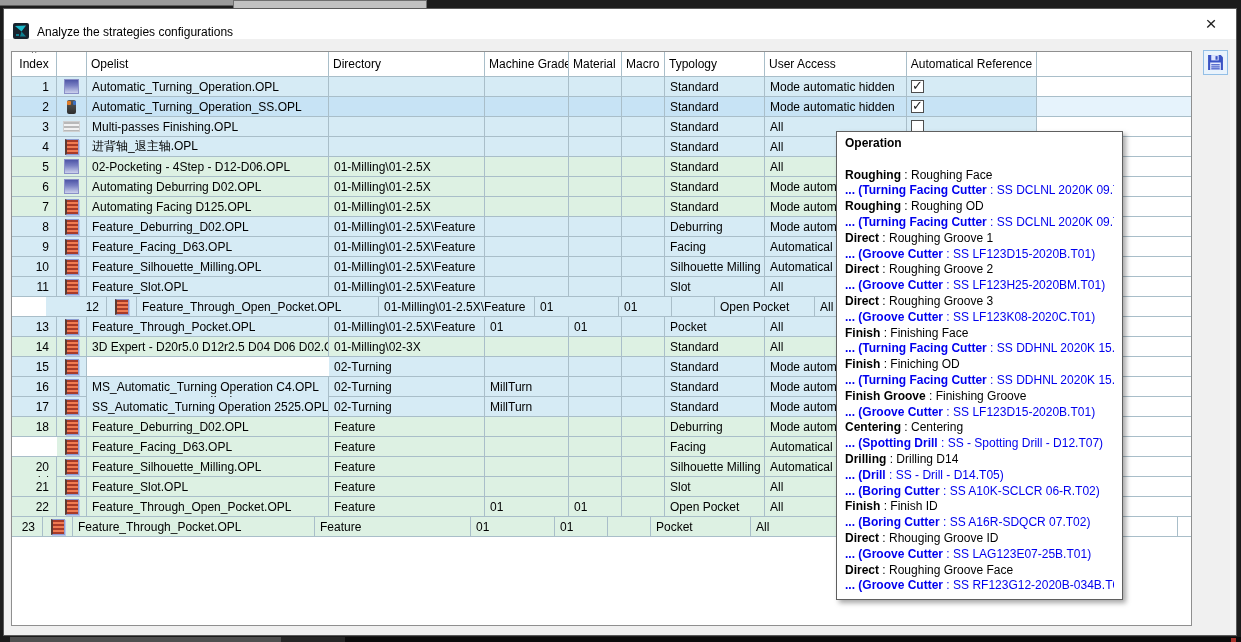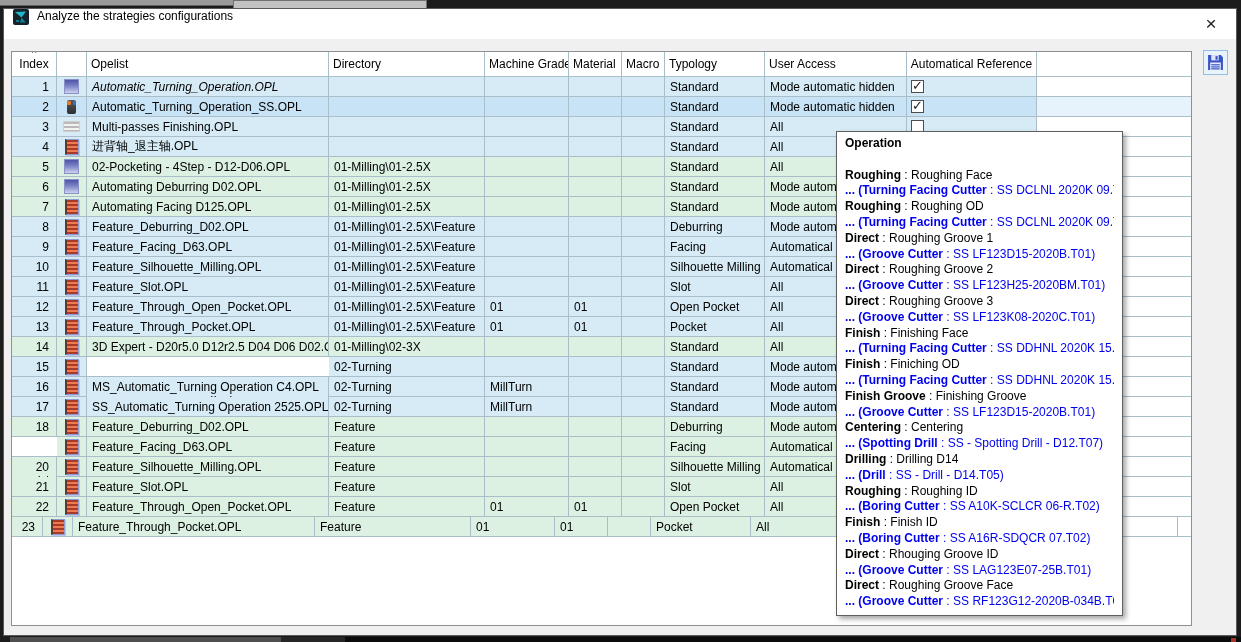--- a/index.html
+++ b/index.html
@@ -13,21 +13,21 @@
   
   .bg-frag1{position:absolute;left:0;top:0;width:233px;height:5px;background:#9a9a9a;border-bottom:1px solid #5f5f5f;}
   .bg-frag2{position:absolute;left:233px;top:0;width:192px;height:7px;background:#c2c2c2;border:1px solid #707070;}
   .taskbar-seg1{position:absolute;left:10px;top:637px;width:271px;height:5px;background:#4f4f4f;}
   .taskbar-seg2{position:absolute;left:281px;top:637px;width:64px;height:5px;background:#262626;}
   .taskbar-seg3{position:absolute;left:345px;top:637px;width:896px;height:5px;background:#0c0c0c;}
   .taskbar-red{position:absolute;left:1231px;top:638px;width:5px;height:4px;background:#a8322c;}
 
   
   .dialog{position:absolute;left:3px;top:8px;width:1234px;height:628px;background:#f0f0f0;border:1px solid #5a5a5a;box-sizing:border-box;}
-  .titlebar{position:absolute;left:0;top:0;width:100%;height:30px;background:#ffffff;display:flex;align-items:flex-start;}
+  .titlebar{position:absolute;left:0;top:0;width:100%;height:30px;background:#ffffff;display:flex;align-items:flex-end;}
   .title-icon{width:16px;height:16px;margin-left:9px;flex:0 0 auto;}
   .title-text{margin-left:8px;white-space:nowrap;}
   .close-btn{position:absolute;right:12px;top:2px;width:26px;height:26px;display:flex;align-items:center;justify-content:center;font-size:19px;color:#222;cursor:pointer;}
 
   
   .save-btn{position:absolute;left:1199px;top:41px;width:23px;height:23px;background:#e9f3fc;border:1px solid #93bfe6;display:flex;align-items:center;justify-content:center;}
 
   
   .table{position:absolute;left:7px;top:42px;width:1181px;height:575px;background:#ffffff;border:1px solid #8f8f8f;box-sizing:border-box;overflow:hidden;}
   .header-row{display:flex;height:25px;box-sizing:border-box;}
@@ -149,21 +149,21 @@
         </div>
       </div>
     <div id="rows">
         <div class="row row-blue">
           <div class="cell col-index" style="width: 45px;">
             <span>1</span>
           </div>
           <div class="cell col-icon" style="width: 30px;">
             <div class="ricon icon-blue-square"></div>
           </div>
-          <div class="cell col-opelist" style="width: 242px; font-style: italic;">
+          <div class="cell col-opelist" style="width: 242px;">
             <span>Automatic_Turning_Operation.OPL</span>
           </div>
           <div class="cell col-directory" style="width: 156px;">
             <span></span>
           </div>
           <div class="cell col-machine_grade" style="width: 84px;">
             <span></span>
           </div>
           <div class="cell col-material" style="width: 53px;">
             <span></span>
@@ -490,21 +490,21 @@
           <div class="cell col-typology" style="width: 100px;">
             <span>Slot</span>
           </div>
           <div class="cell col-user_access" style="width: 142px;">
             <span>All</span>
           </div>
           <div class="cell col-auto_ref" style="width: 130px;"></div>
           <div class="cell col-extra" style="width: 155px;"></div>
         </div>
         <div class="row row-blue">
-          <div class="cell col-index" style="width: 45px;">
+          <div class="cell col-index" style="width: 61px; margin-left: 34px;">
             <span>12</span>
           </div>
           <div class="cell col-icon" style="width: 30px;">
             <div class="ricon icon-red-doc"></div>
           </div>
           <div class="cell col-opelist" style="width: 242px;">
             <span>Feature_Through_Open_Pocket.OPL</span>
           </div>
           <div class="cell col-directory" style="width: 156px;">
             <span>01-Milling\01-2.5X\Feature</span>
@@ -889,21 +889,20 @@
       <div class="tt-line"><b>Finish</b><span class="tt-op-name">Finishing Face</span></div>
       <div class="tt-line tt-blue"><b class="tt-tool"><span>Turning Facing Cutter</span></b><span class="tt-spec">SS DDHNL 2020K 15.T00</span></div>
       <div class="tt-line"><b>Finish</b><span class="tt-op-name">Finiching OD</span></div>
       <div class="tt-line tt-blue"><b class="tt-tool"><span>Turning Facing Cutter</span></b><span class="tt-spec">SS DDHNL 2020K 15.T00</span></div>
       <div class="tt-line"><b>Finish Groove</b><span class="tt-op-name">Finishing Groove</span></div>
       <div class="tt-line tt-blue"><b class="tt-tool"><span>Groove Cutter</span></b><span class="tt-spec">SS LF123D15-2020B.T01</span></div>
       <div class="tt-line"><b>Centering</b><span class="tt-op-name">Centering</span></div>
       <div class="tt-line tt-blue"><b class="tt-tool"><span>Spotting Drill</span></b><span class="tt-spec">SS - Spotting Drill - D12.T07</span></div>
       <div class="tt-line"><b>Drilling</b><span class="tt-op-name">Drilling D14</span></div>
       <div class="tt-line tt-blue"><b class="tt-tool"><span>Drill</span></b><span class="tt-spec">SS - Drill - D14.T05</span></div>
-      <div class="tt-line"><b>Roughing</b><span class="tt-op-name">Roughing ID</span></div>
       <div class="tt-line tt-blue"><b class="tt-tool"><span>Boring Cutter</span></b><span class="tt-spec">SS A10K-SCLCR 06-R.T02</span></div>
       <div class="tt-line"><b>Finish</b><span class="tt-op-name">Finish ID</span></div>
       <div class="tt-line tt-blue"><b class="tt-tool"><span>Boring Cutter</span></b><span class="tt-spec">SS A16R-SDQCR 07.T02</span></div>
       <div class="tt-line"><b>Direct</b><span class="tt-op-name">Rhouging Groove ID</span></div>
       <div class="tt-line tt-blue"><b class="tt-tool"><span>Groove Cutter</span></b><span class="tt-spec">SS LAG123E07-25B.T01</span></div>
       <div class="tt-line"><b>Direct</b><span class="tt-op-name">Roughing Groove Face</span></div>
       <div class="tt-line tt-blue"><b class="tt-tool"><span>Groove Cutter</span></b><span class="tt-spec">SS RF123G12-2020B-034B.T01</span></div>
     </div>
 </div>
 

